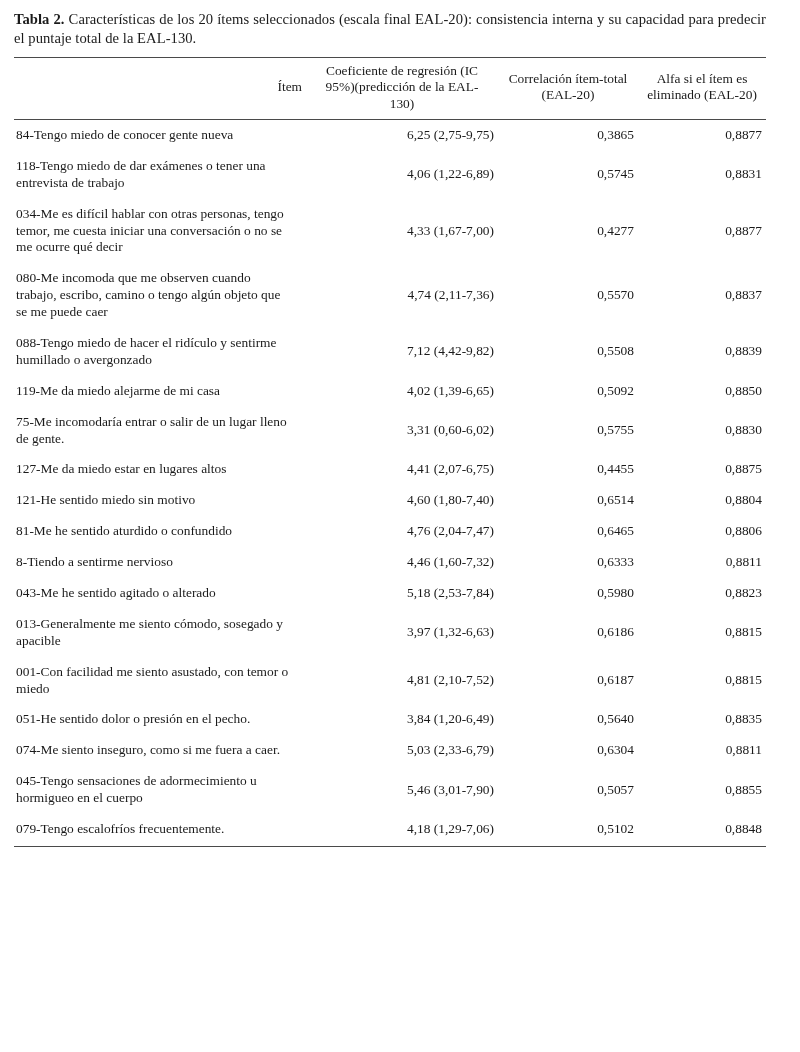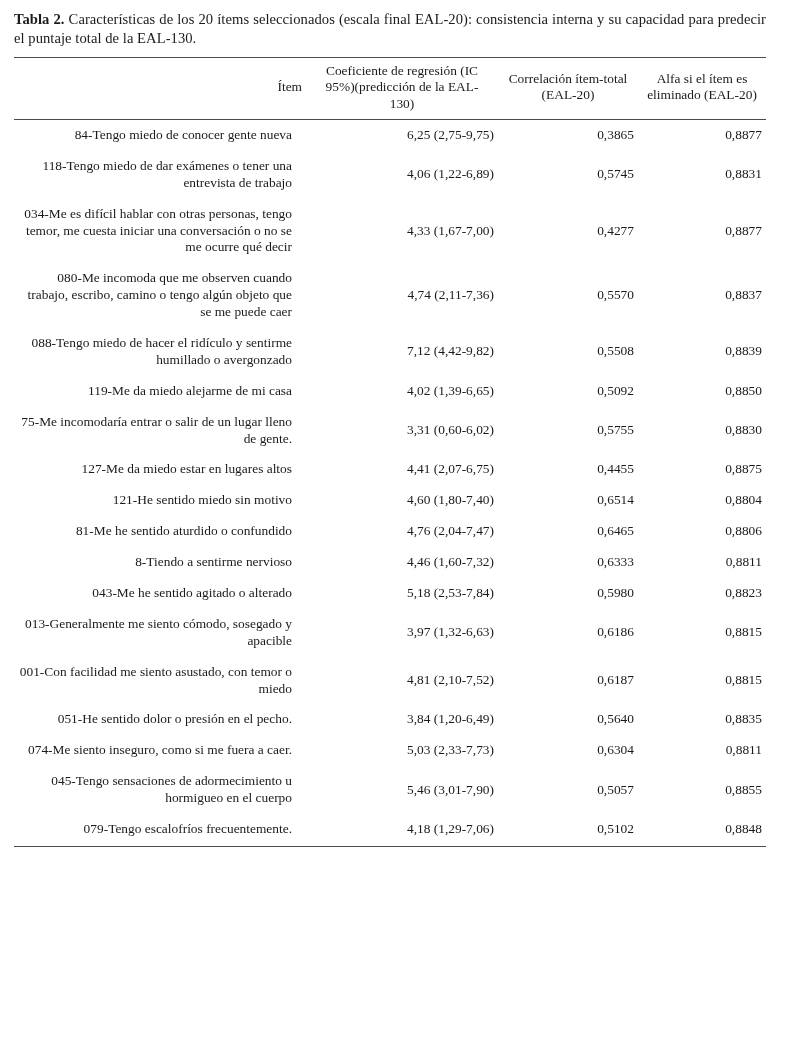--- a/index.html
+++ b/index.html
@@ -59,21 +59,21 @@
   }
   thead th.h-coef { padding-left: 10px; padding-right: 10px; }
 
   tbody td {
     padding: 7px 4px 7px 4px;
     line-height: 1.26;
     vertical-align: middle;
     border: none;
   }
   tbody td.itemcell {
-    text-align: right;
+    text-align: left;
     padding-left: 2px;
     padding-right: 14px;
   }
   tbody td.num {
     text-align: right;
     white-space: nowrap;
   }
   tbody tr:last-child td {
     border-bottom: 1.6px solid #4a4a4a;
     padding-bottom: 8px;
@@ -187,21 +187,21 @@
           <td class="num">0,8815</td>
         </tr>
         <tr>
           <td class="itemcell">051-He sentido dolor o presión en el pecho.</td>
           <td class="num">3,84 (1,20-6,49)</td>
           <td class="num">0,5640</td>
           <td class="num">0,8835</td>
         </tr>
         <tr>
           <td class="itemcell">074-Me siento inseguro, como si me fuera a caer.</td>
-          <td class="num">5,03 (2,33-7,73)</td>
+          <td class="num">5,03 (2,33-6,79)</td>
           <td class="num">0,6304</td>
           <td class="num">0,8811</td>
         </tr>
         <tr>
           <td class="itemcell">045-Tengo sensaciones de adormecimiento u hormigueo en el cuerpo</td>
           <td class="num">5,46 (3,01-7,90)</td>
           <td class="num">0,5057</td>
           <td class="num">0,8855</td>
         </tr>
         <tr>

